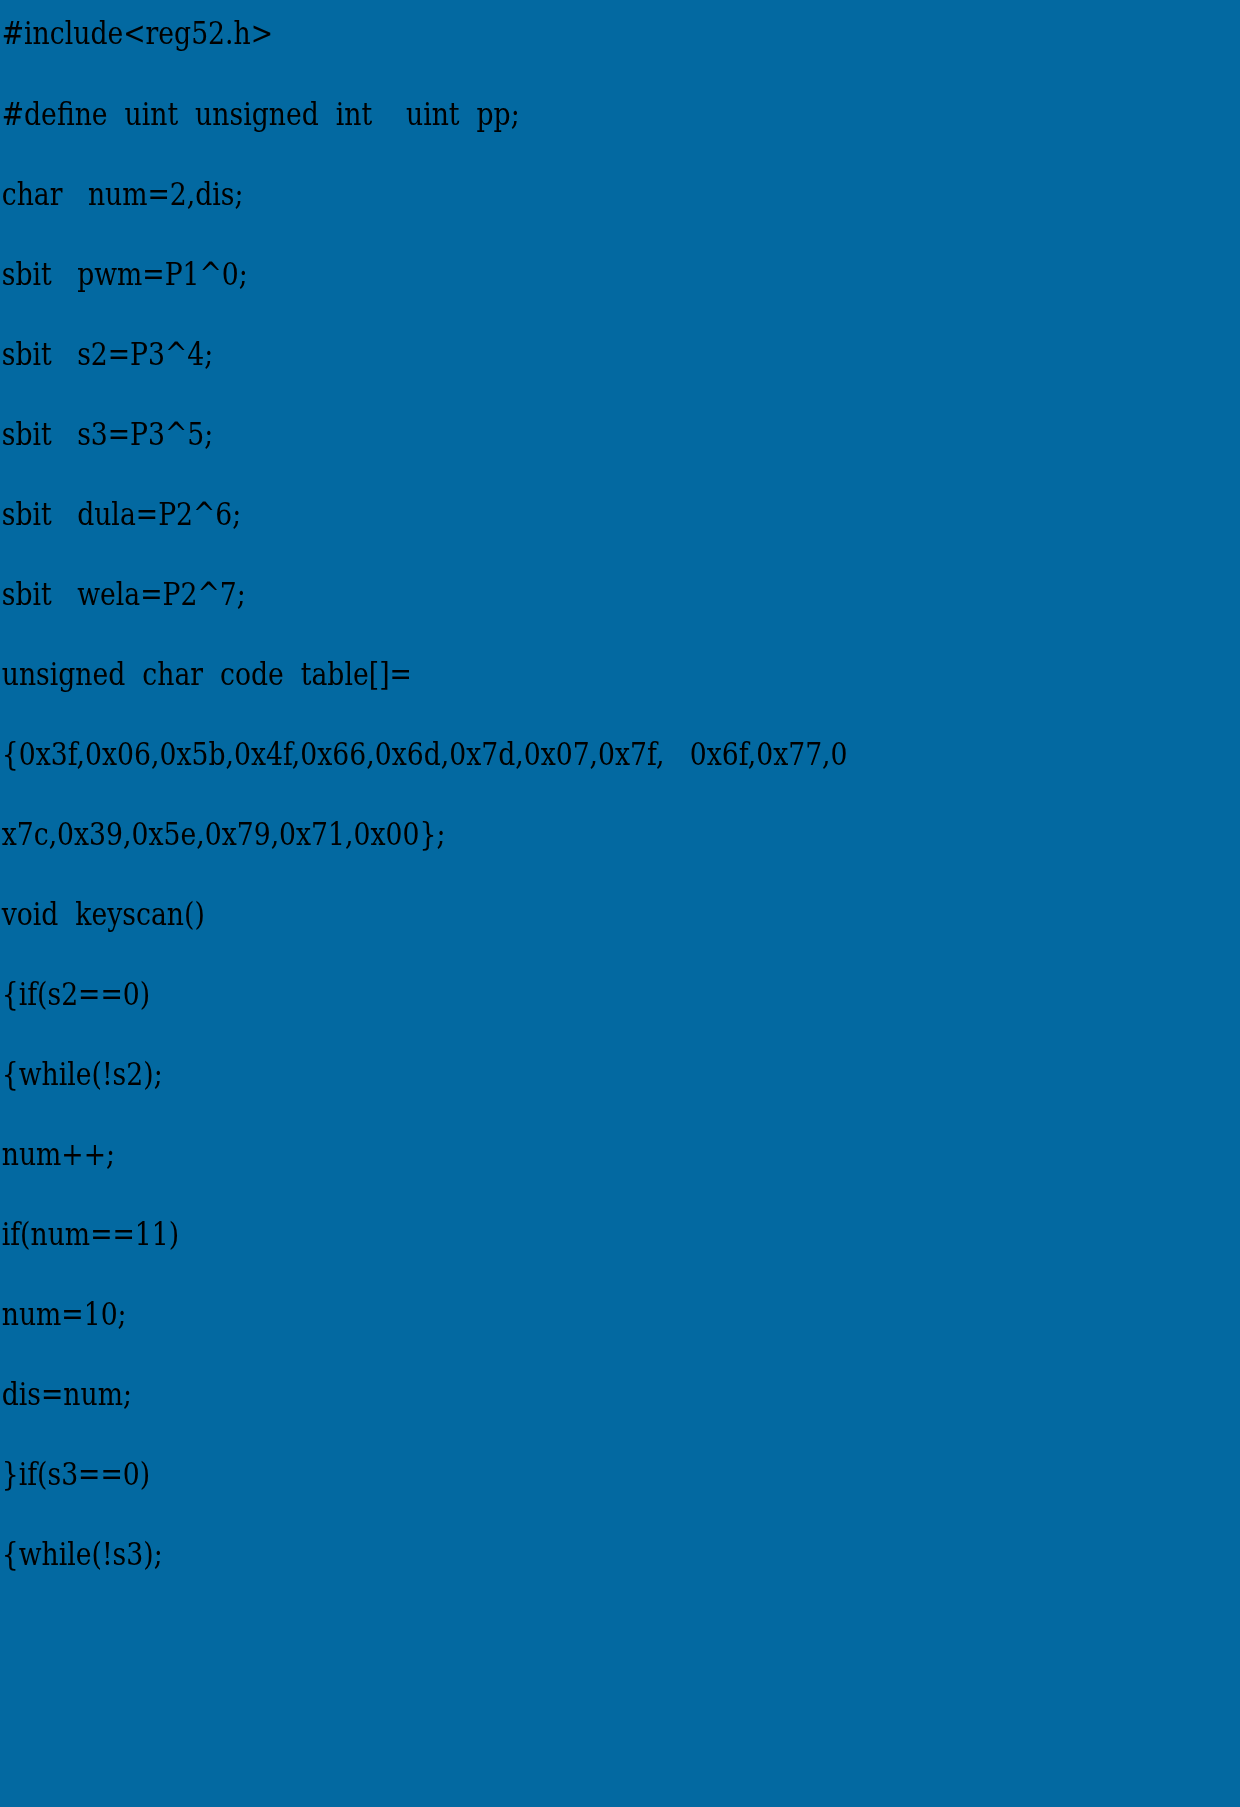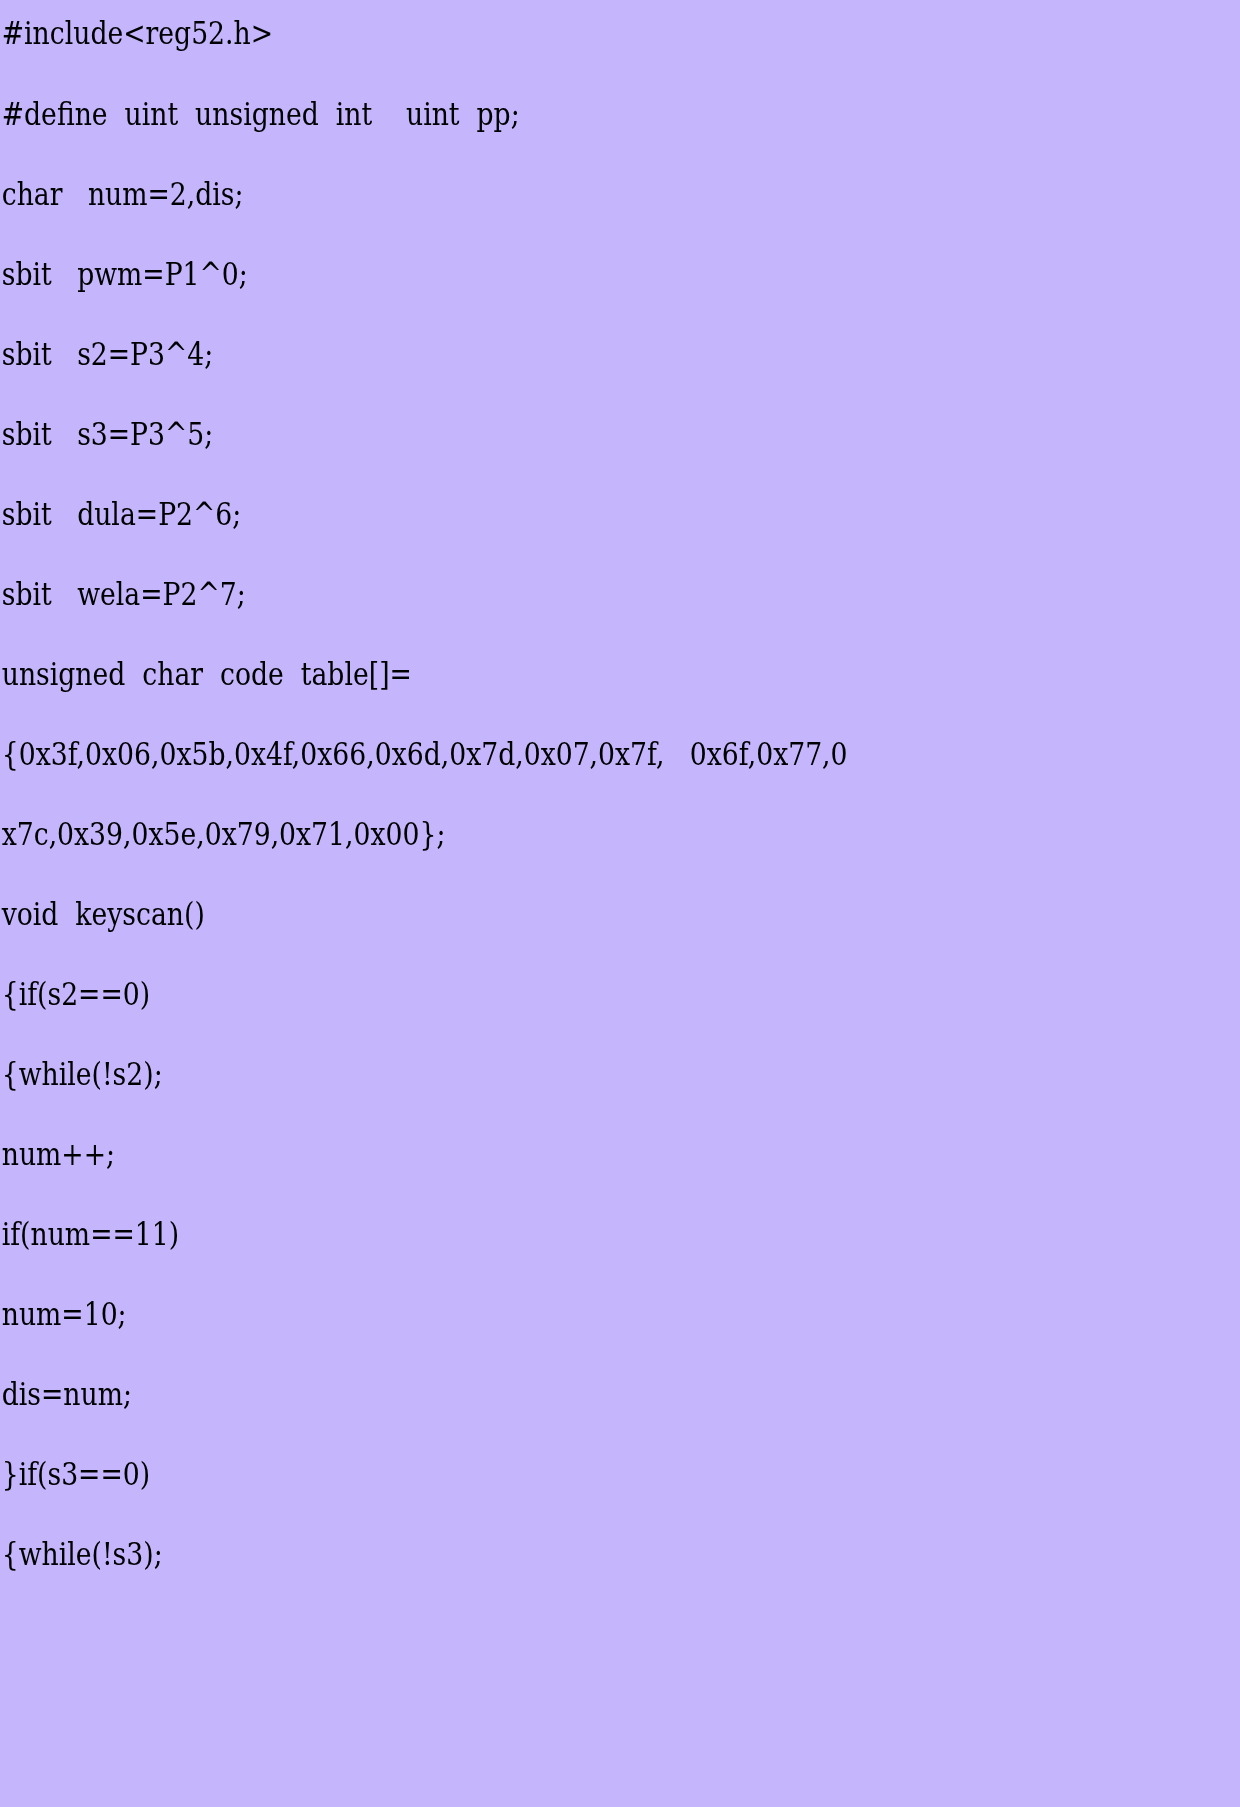--- a/index.html
+++ b/index.html
@@ -10,21 +10,21 @@
   body {
     width: 1240px;
     height: 1807px;
     overflow: hidden;
     font-family: "DejaVu Sans Mono", "Liberation Mono", monospace;
   }
   #page {
     position: relative;
     width: 1240px;
     height: 1807px;
-    background: #c4b5fd;
+    background: #0369a1;
   }
   .code-block {
     position: absolute;
     left: 0px;
     top: 0px;
     width: 1240px;
   }
   .code-line {
     height: 80px;
     line-height: 80px;

